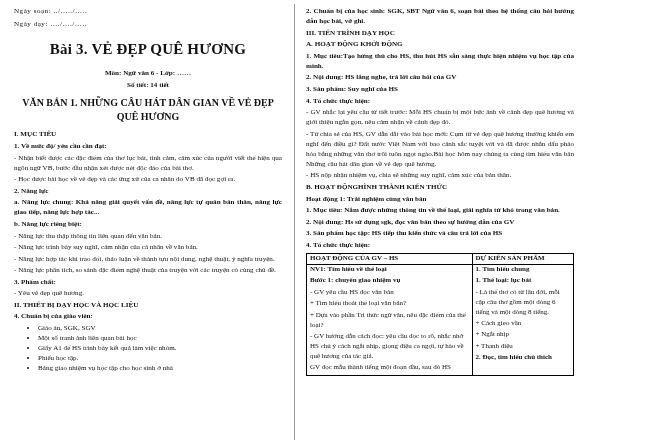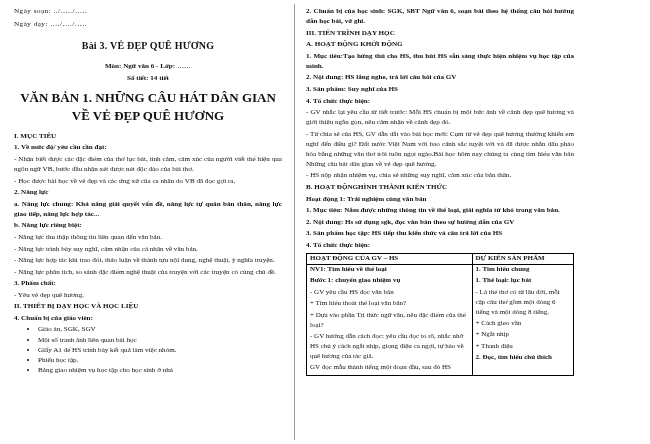--- a/index.html
+++ b/index.html
@@ -34,30 +34,30 @@
   }
   p{margin:0 0 1.5px 0;}
   .b{font-weight:bold;}
   .i{}
   .bi{font-weight:bold;}
   .just{text-align:justify;}
   .gap{height:4px;}
   .gap2{height:7px;}
   .title-main{
     font-weight:bold;
-    font-size:10px;
+    font-size:15px;
     text-align:center;
     letter-spacing:.2px;
   }
   .meta{font-size:7.1px;text-align:center;}
   .dotline{letter-spacing:.5px;}
   .heading-center{
     font-weight:bold;
     text-align:center;
-    font-size:13px;
+    font-size:10px;
   }
   table.tbl{
     border-collapse:collapse;
     width:100%;
     margin-top:3px;
     font-size:7px;
   }
   table.tbl td,table.tbl th{
     border:1px solid #000;
     padding:0 3px;

